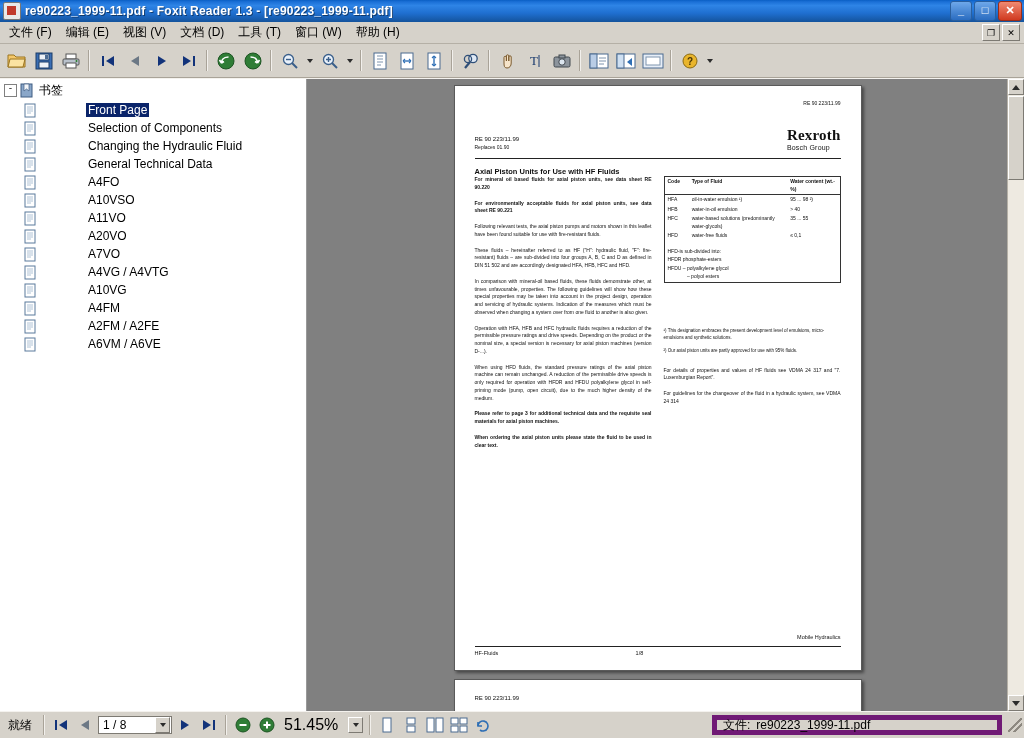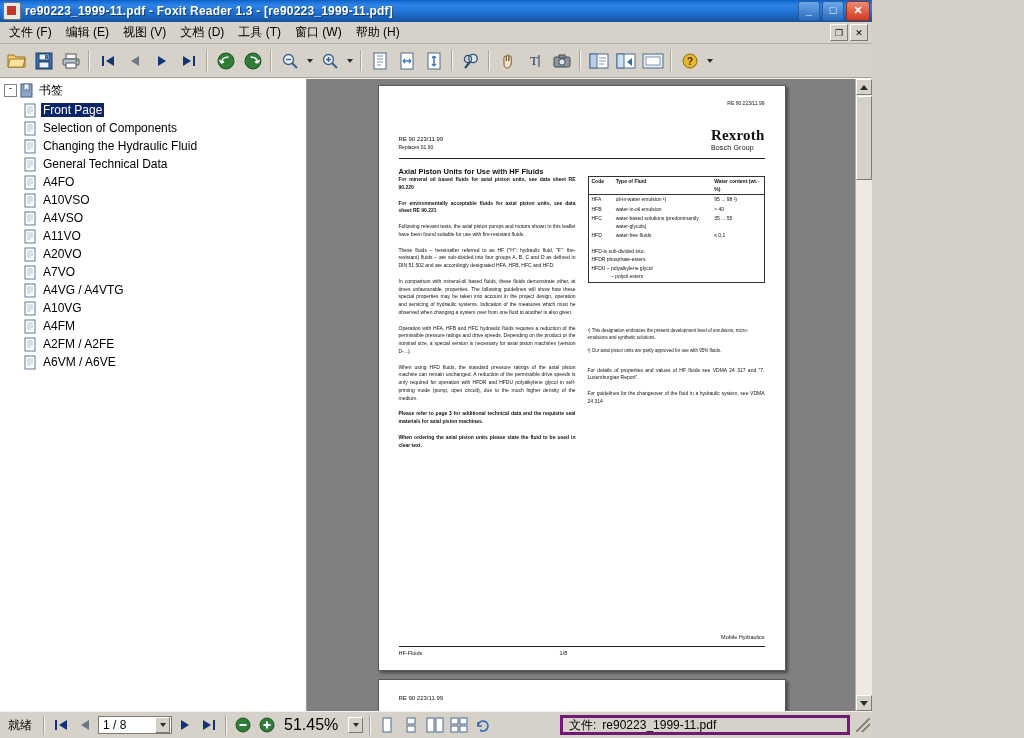--- a/index.html
+++ b/index.html
@@ -10,21 +10,21 @@
     width: 1024px;
     height: 738px;
     overflow: hidden;
     font-family: "Liberation Sans", sans-serif;
     font-size: 12px;
     background: #d4d0c8;
     -webkit-font-smoothing: none;
   }
   .app {
     position: relative;
-    width: 872px;
+    width: 1024px;
     height: 738px;
     background: #3b82f6;
     display: flex;
     flex-direction: column;
   }
 
   
   .titlebar {
     height: 22px;
     background: linear-gradient(to bottom, #0a5fc4 0%, #1a6fd6 8%, #2e84e6 25%, #1f6fd0 60%, #14539c 100%);
@@ -178,20 +178,21 @@
     padding-left: 24px;
     overflow: auto;
   }
   .bm-item {
     display: flex;
     align-items: center;
     height: 18px;
     font-size: 12px;
     color: #000;
     white-space: nowrap;
+    gap: 45px;
   }
   .bm-label { padding: 0 2px; }
   .bm-item.selected .bm-label {
     background: #0a246a;
     color: #fff;
   }
   .bm-icon {
     width: 13px; height: 15px;
     margin-right: 4px;
     flex: 0 0 auto;
@@ -414,21 +415,21 @@
     height: 18px;
     min-width: 84px;
     padding: 0 1px 0 4px;
     box-sizing: border-box;
     background: #d6d2ca;
   }
   .zoom-box .zv { font-size: 16px; color: #000; flex: 1 1 auto; }
   .file-field {
     margin-left: auto;
     height: 20px;
-    border: 3px solid #701a75;
+    border: 5px solid #701a75;
     background: #d6d2ca;
     display: flex;
     align-items: center;
     padding: 0 6px;
     min-width: 290px;
     box-sizing: border-box;
   }
   .file-field .ft { font-size: 12px; color: #000; white-space: nowrap; }
   .grip {
     width: 14px; height: 14px;
@@ -703,27 +704,20 @@
         </div>
 
         <div class="bm-item">
           <svg class="bm-icon" viewBox="0 0 13 15">
               <rect x="1" y="1" width="10" height="13" fill="#fff" stroke="#5b7a9c"></rect>
               <path d="M3 4h6M3 6h6M3 8h6M3 10h4" stroke="#9db4cc" stroke-width="0.8"></path>
             </svg>
           <span class="bm-label">A10VSO</span>
         </div>
 
-        <div class="bm-item">
-          <svg class="bm-icon" viewBox="0 0 13 15">
-              <rect x="1" y="1" width="10" height="13" fill="#fff" stroke="#5b7a9c"></rect>
-              <path d="M3 4h6M3 6h6M3 8h6M3 10h4" stroke="#9db4cc" stroke-width="0.8"></path>
-            </svg>
-          <span class="bm-label">A4VSO</span>
-        </div>
 
 
         <div class="bm-item">
           <svg class="bm-icon" viewBox="0 0 13 15">
               <rect x="1" y="1" width="10" height="13" fill="#fff" stroke="#5b7a9c"></rect>
               <path d="M3 4h6M3 6h6M3 8h6M3 10h4" stroke="#9db4cc" stroke-width="0.8"></path>
             </svg>
           <span class="bm-label">A11VO</span>
         </div>
 

